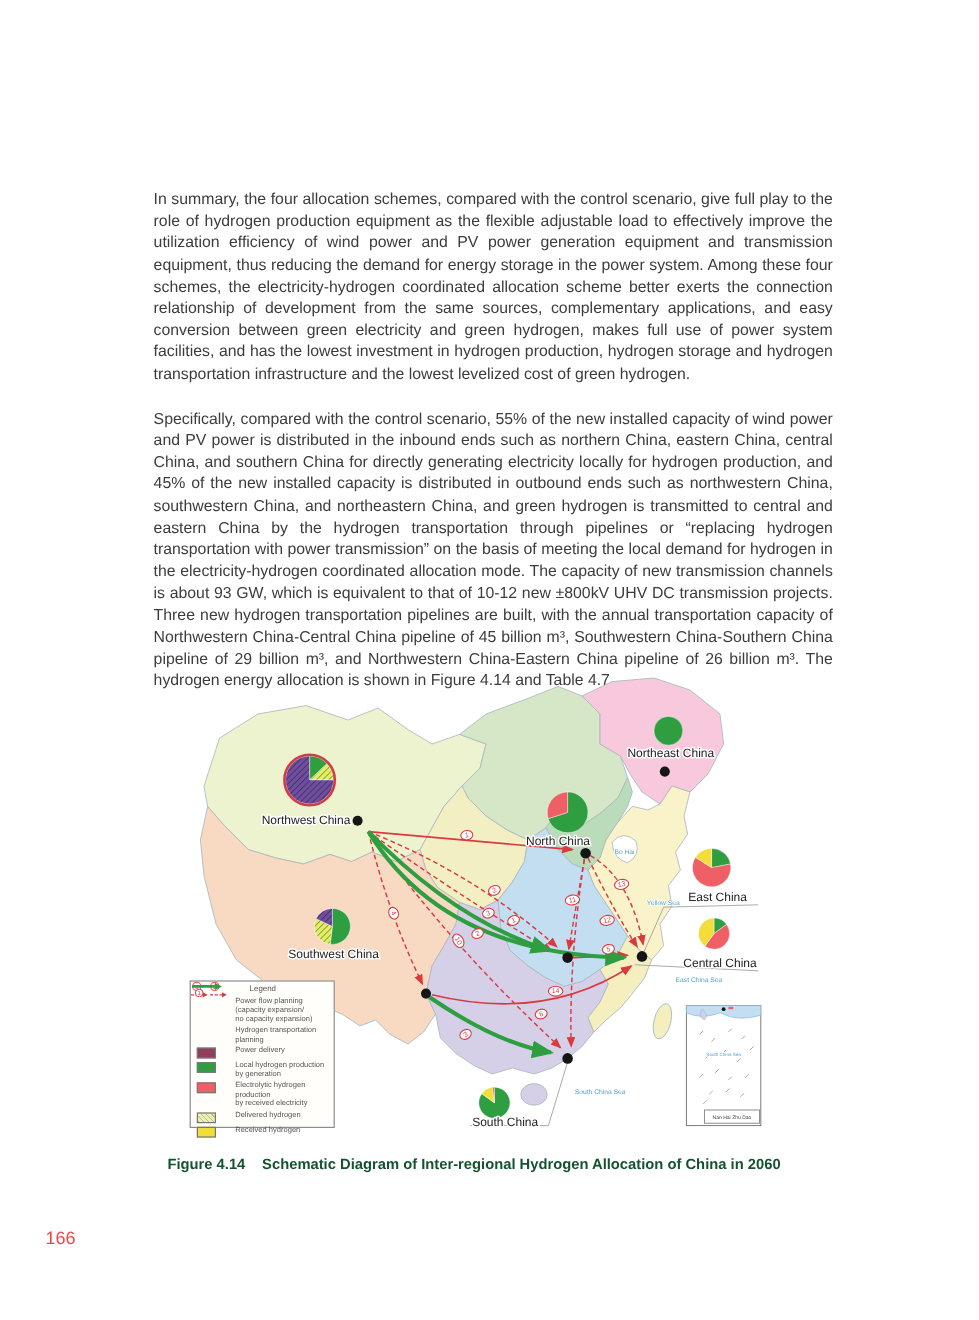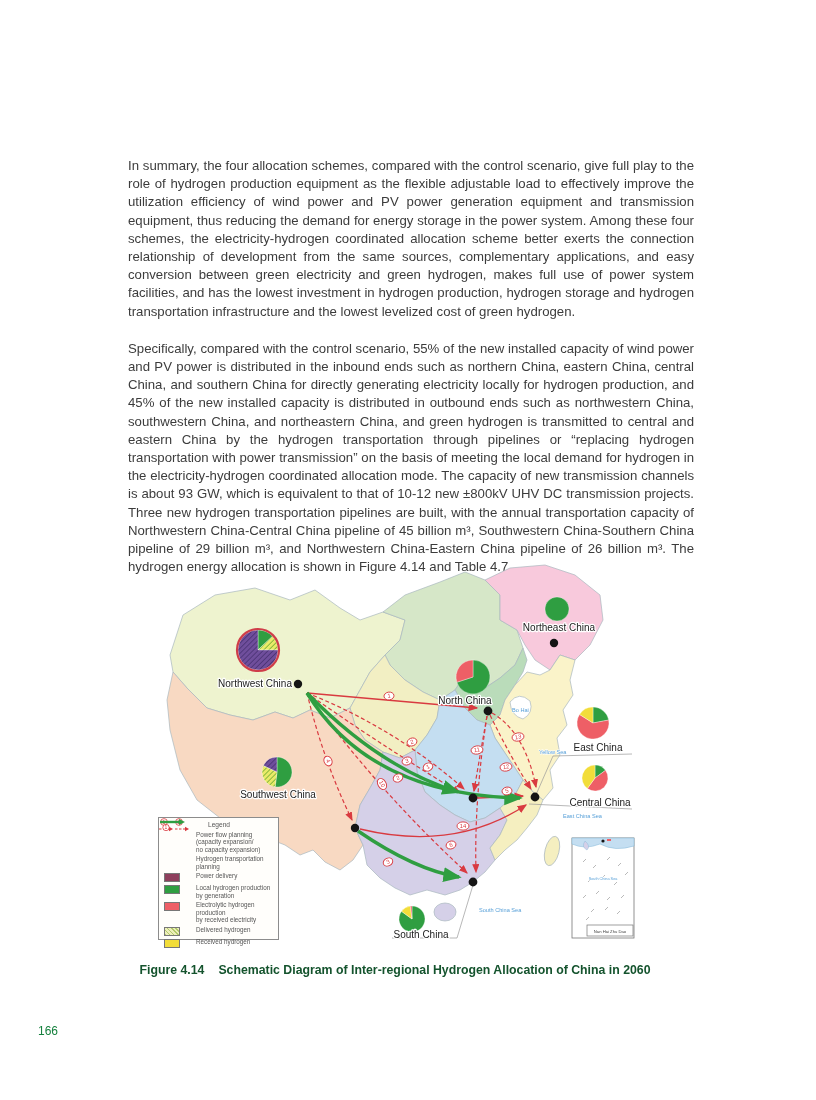--- a/index.html
+++ b/index.html
@@ -40,21 +40,21 @@
   .lg-ic{width:32px;flex:0 0 32px;display:flex;align-items:center;}
   .lg-label{flex:1;white-space:pre-line;}
   .sw{width:14px;height:7px;margin-top:1px;border:0.5px solid #777;}
   .sw.hatched{background-image:repeating-linear-gradient(45deg,rgba(130,170,40,.55) 0 1px,transparent 1px 3px);}
   
   .caption{
     position:absolute;left:112px;top:963px;width:566px;text-align:center;
     font-size:12.3px;font-weight:bold;color:#14532d;
   }
   .caption .cap-text{margin-left:14px;}
-  .pagenum{position:absolute;left:38px;top:1024px;font-size:12px;color:#15803d;}
+  .pagenum{position:absolute;left:38px;top:1024px;font-size:15px;color:#ef4444;}
 </style>
 </head>
 <body>
 
 <div class="content">
   <p>In summary, the four allocation schemes, compared with the control scenario, give full play to the role of hydrogen production equipment as the flexible adjustable load to effectively improve the utilization efficiency of wind power and PV power generation equipment and transmission equipment, thus reducing the demand for energy storage in the power system. Among these four schemes, the electricity-hydrogen coordinated allocation scheme better exerts the connection relationship of development from the same sources, complementary applications, and easy conversion between green electricity and green hydrogen, makes full use of power system facilities, and has the lowest investment in hydrogen production, hydrogen storage and hydrogen transportation infrastructure and the lowest levelized cost of green hydrogen.</p>
   <p>Specifically, compared with the control scenario, 55% of the new installed capacity of wind power and PV power is distributed in the inbound ends such as northern China, eastern China, central China, and southern China for directly generating electricity locally for hydrogen production, and 45% of the new installed capacity is distributed in outbound ends such as northwestern China, southwestern China, and northeastern China, and green hydrogen is transmitted to central and eastern China by the hydrogen transportation through pipelines or “replacing hydrogen transportation with power transmission” on the basis of meeting the local demand for hydrogen in the electricity-hydrogen coordinated allocation mode. The capacity of new transmission channels is about 93 GW, which is equivalent to that of 10-12 new ±800kV UHV DC transmission projects. Three new hydrogen transportation pipelines are built, with the annual transportation capacity of Northwestern China-Central China pipeline of 45 billion m³, Southwestern China-Southern China pipeline of 29 billion m³, and Northwestern China-Eastern China pipeline of 26 billion m³. The hydrogen energy allocation is shown in Figure 4.14 and Table 4.7.</p>
 </div>
 
 <div class="figure">

